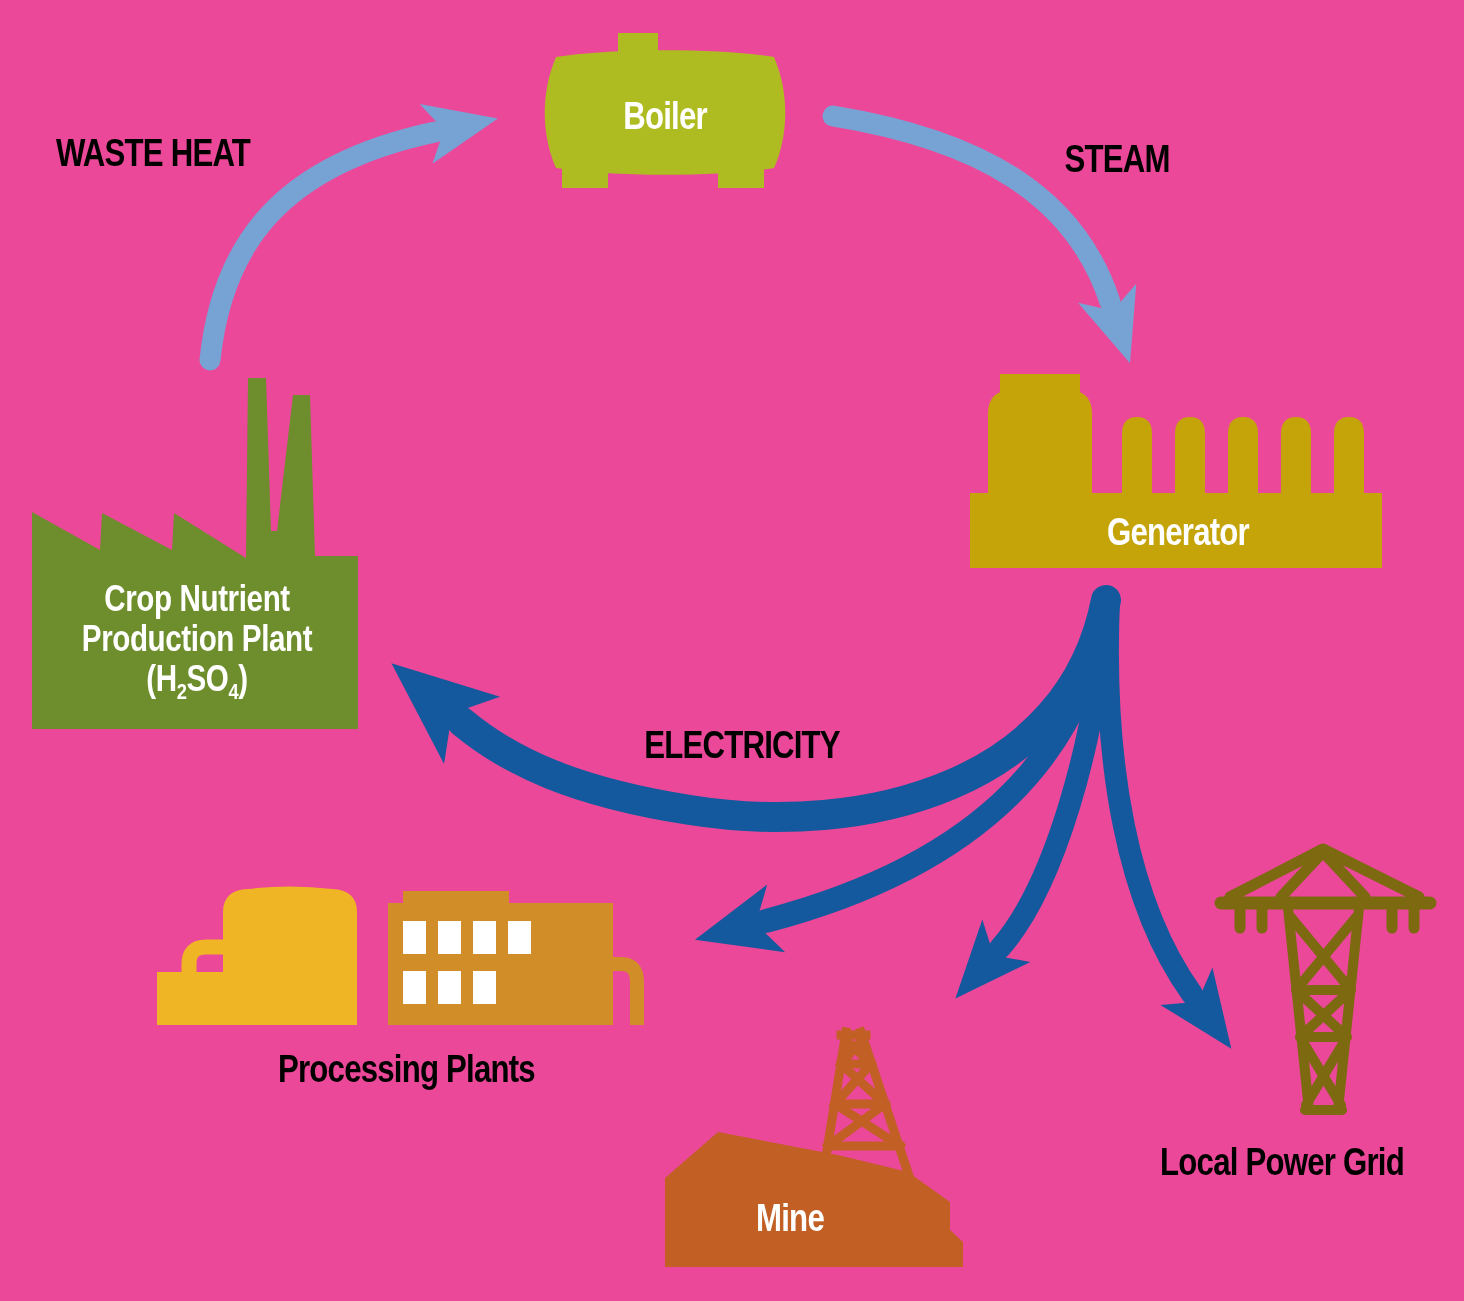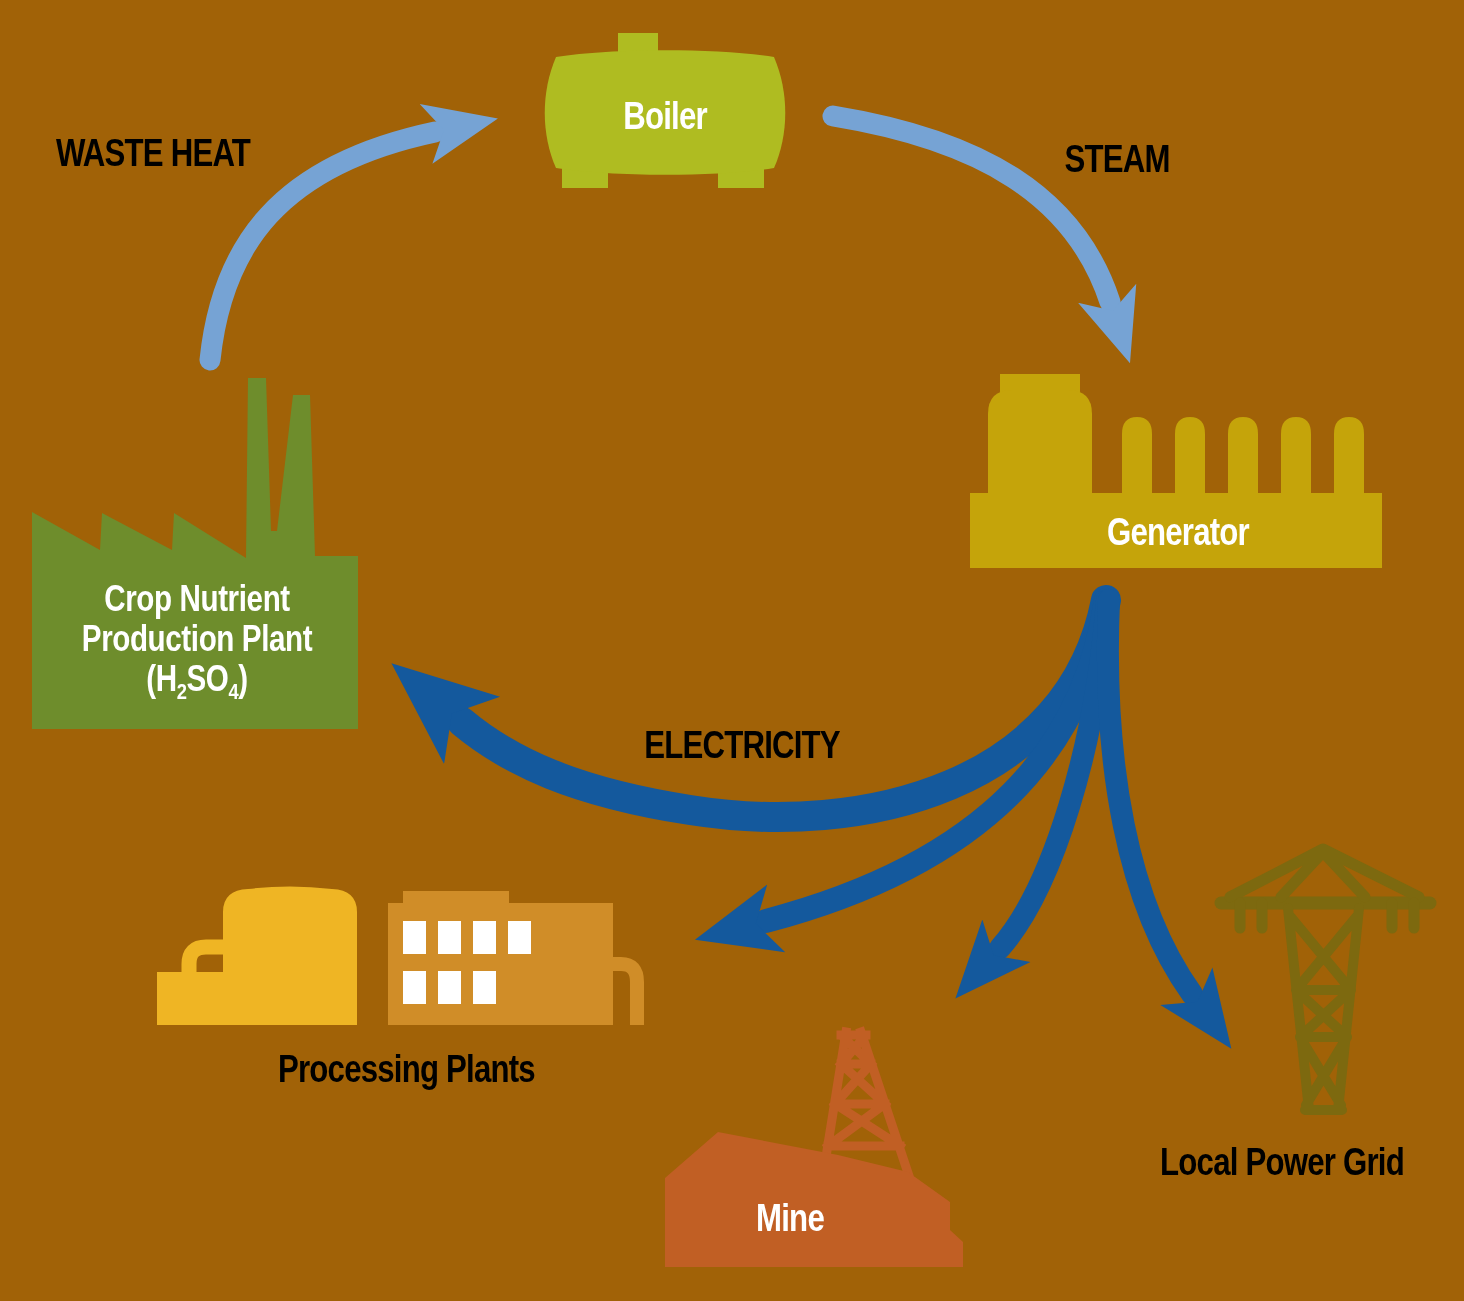--- a/index.html
+++ b/index.html
@@ -1,19 +1,19 @@
 <!DOCTYPE html>
 <html><head>
 <meta charset="utf-8">
 <style>
   html,body{margin:0;padding:0;background:#ffffff;}
   .canvas{
     position:relative;
     width:1464px;height:1301px;
-    background:#a16207;
+    background:#ec4899;
     overflow:hidden;
     font-family:"Liberation Sans","DejaVu Sans",sans-serif;
   }
   .canvas svg{position:absolute;left:0;top:0;}
   .arrow{fill:none;stroke-linecap:round;}
   .lbl{
     position:absolute;
     font-weight:700;
     font-size:39px;
     letter-spacing:-1px;

